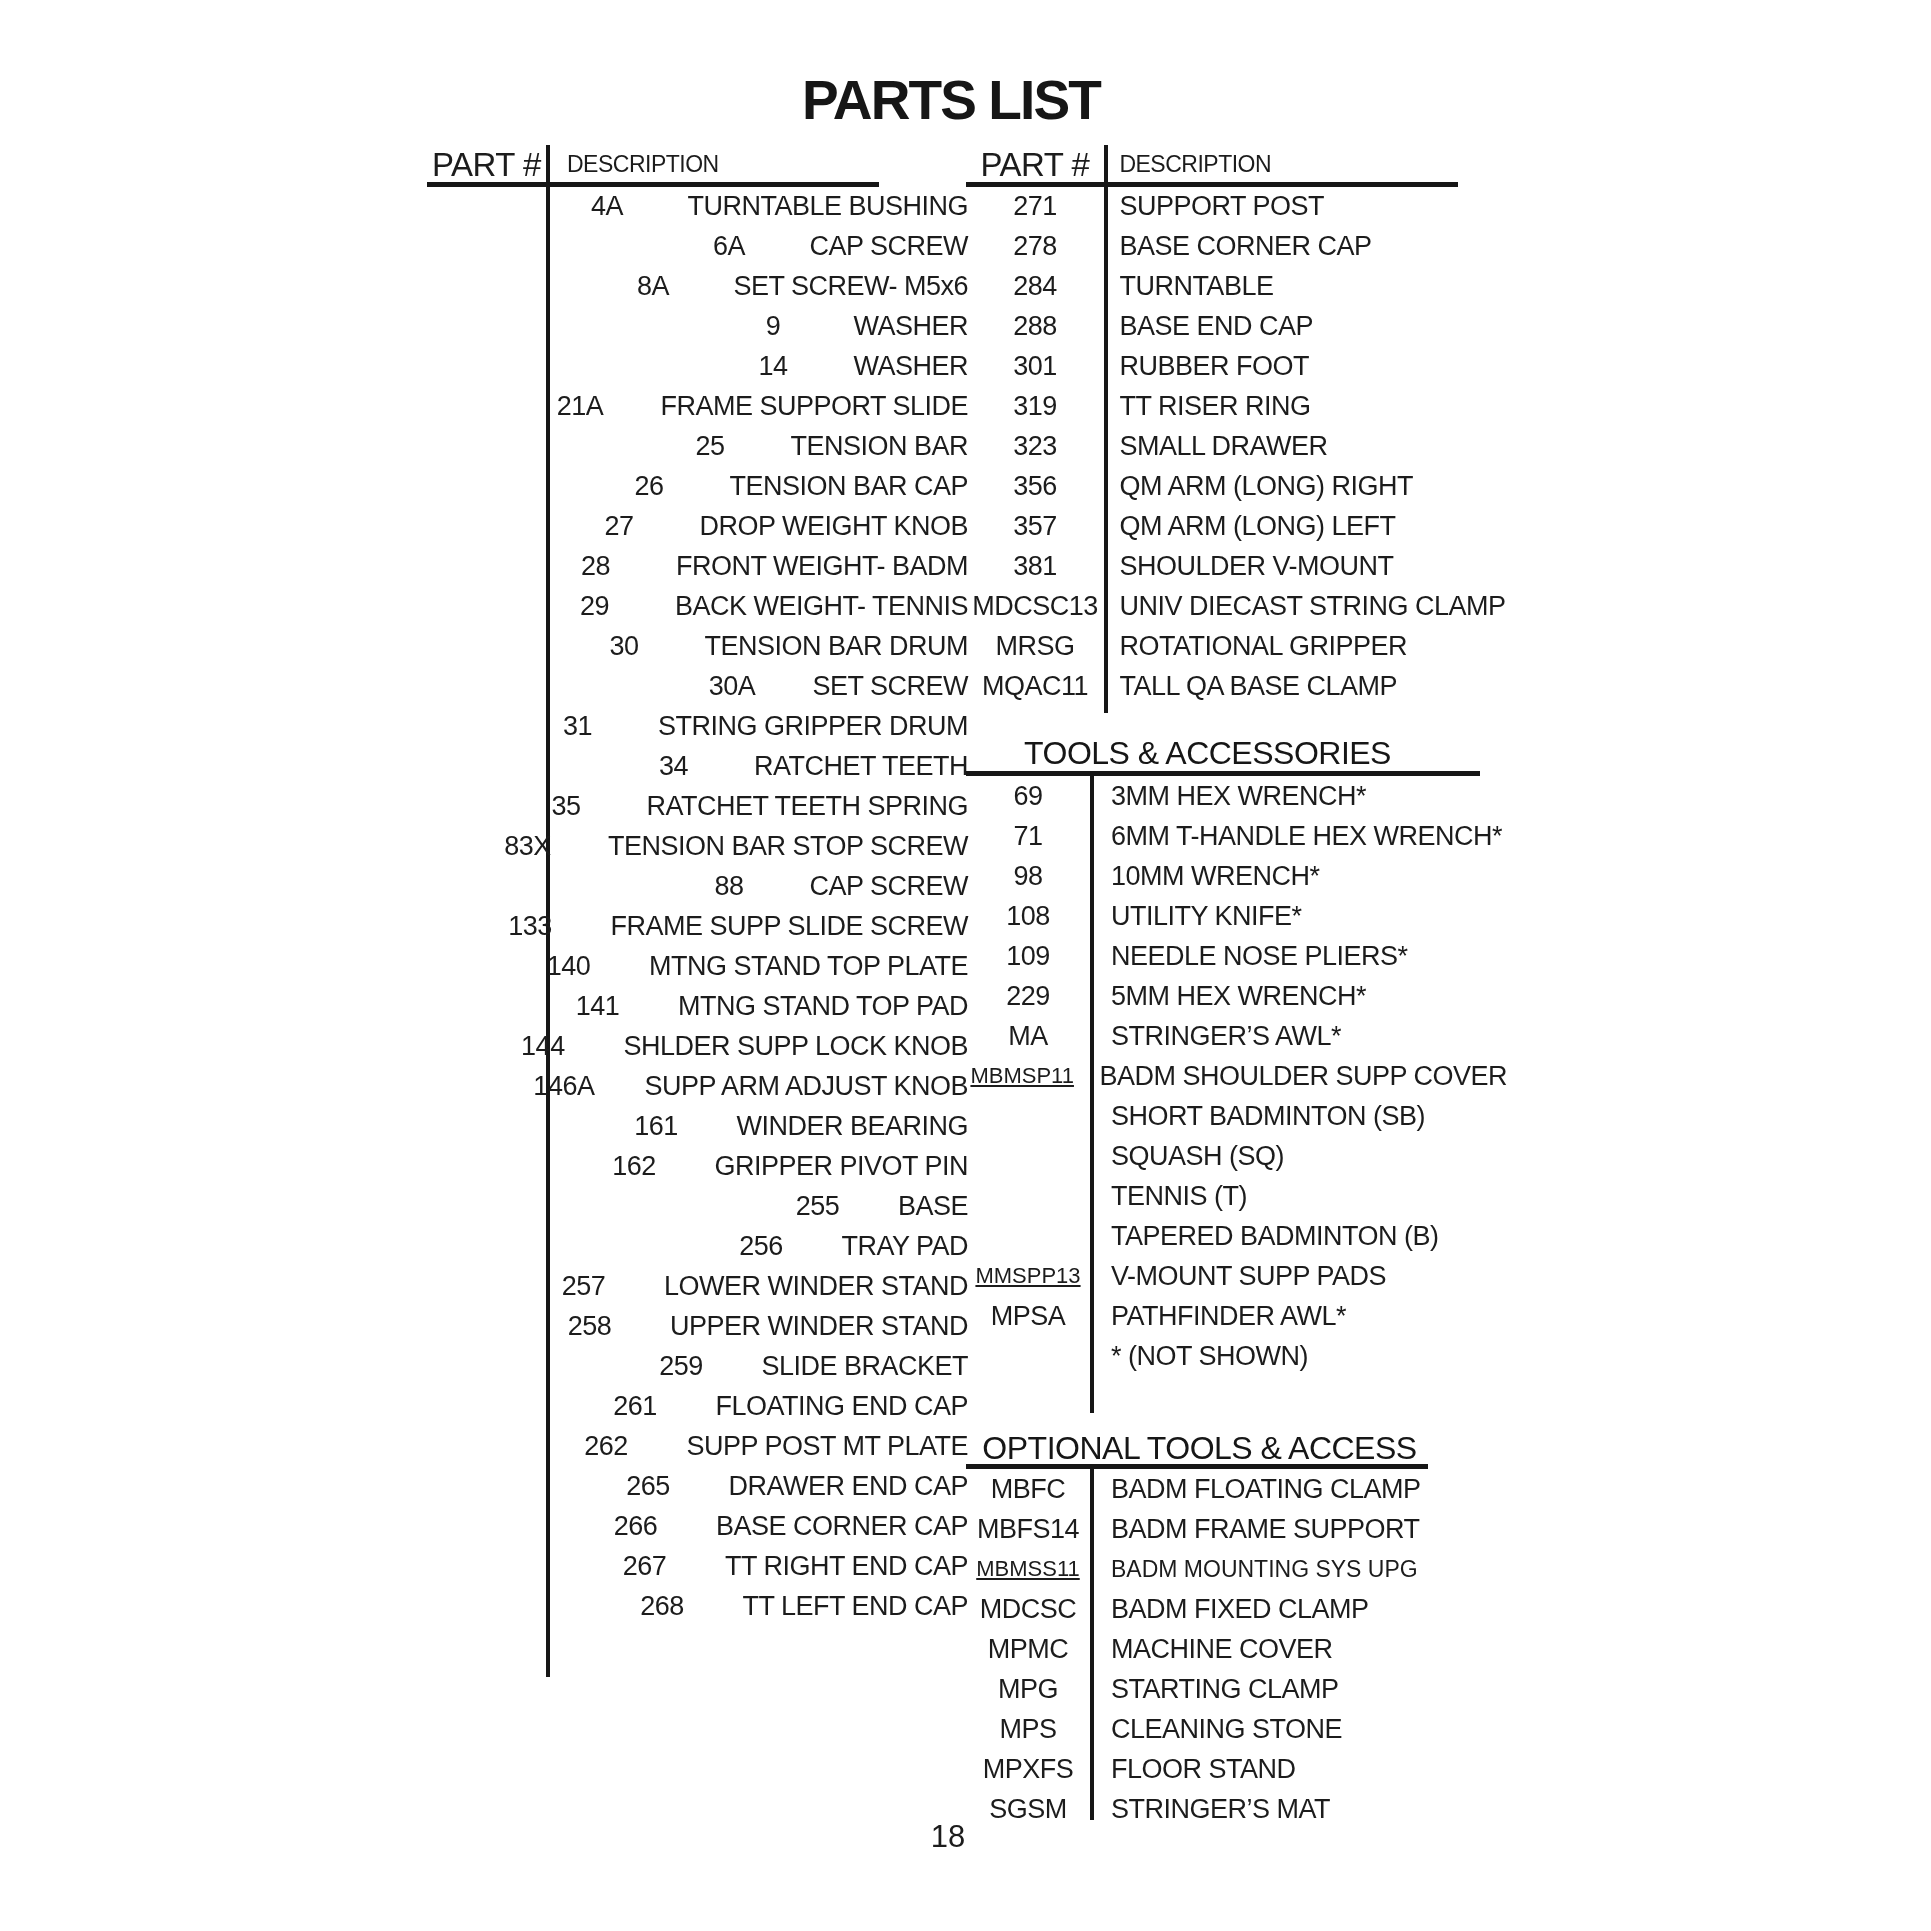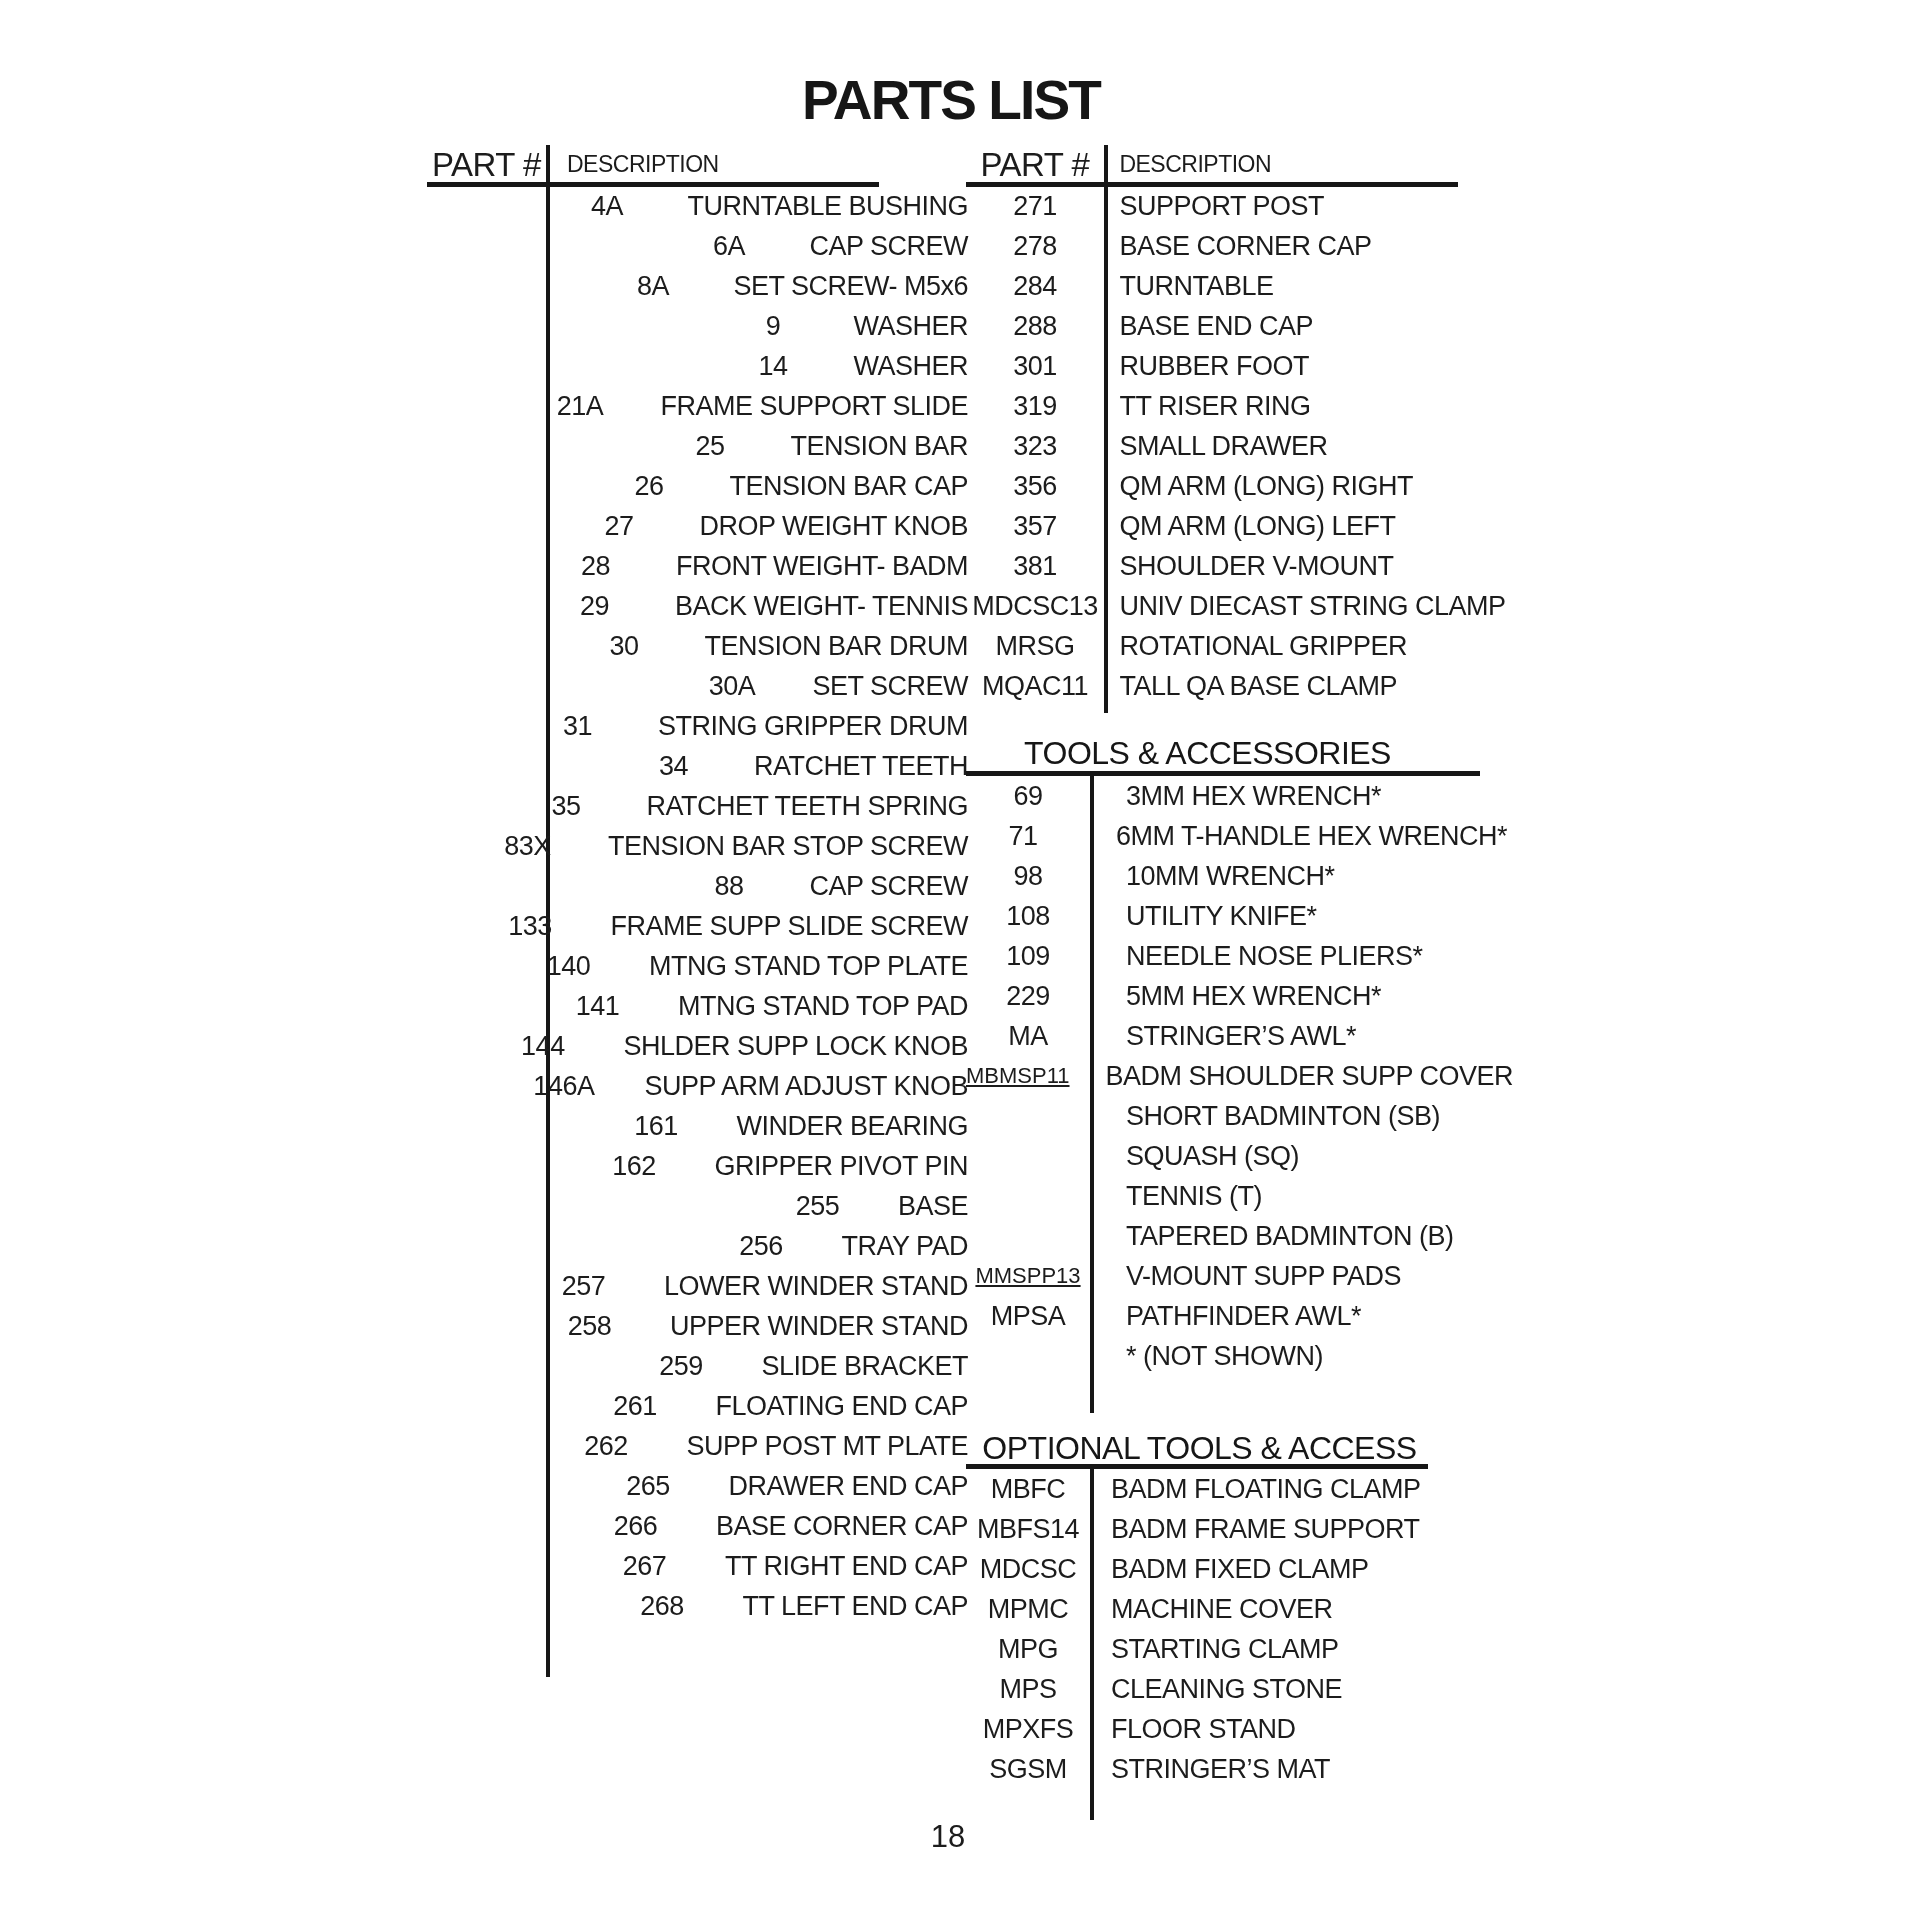--- a/index.html
+++ b/index.html
@@ -48,21 +48,21 @@
 
   
   .sec-title{position:absolute;top:0;left:0;font-size:32px;line-height:29px;letter-spacing:-0.5px;color:#161616;}
   #tools-section{left:966px;top:739px;width:541px;height:686px;}
   #tools-section .sec-title{width:483px;text-align:center;}
   #tools-section .underline{top:32px;width:514px;}
   #tools-section .vline{left:124px;top:37px;height:637px;}
   #tools-section .rows{top:37px;}
   #tools-section .row{height:40px;line-height:40px;}
   #tools-section .part{width:124px;}
-  #tools-section .desc{padding-left:36px;}
+  #tools-section .desc{padding-left:21px;}
 
   
   #optional-section{left:966px;top:1434px;width:541px;height:406px;}
   #optional-section .sec-title{width:467px;text-align:center;}
   #optional-section .underline{top:30px;width:462px;}
   #optional-section .vline{left:124px;top:35px;height:351px;}
   #optional-section .rows{top:35px;}
   #optional-section .row{height:40px;line-height:40px;}
   #optional-section .part{width:124px;}
   #optional-section .desc{padding-left:21px;}
@@ -366,20 +366,24 @@
   <div class="vline"></div>
   <div class="rows">
       <div class="row">
         <span class="part">MBFC</span>
         <span class="desc">BADM FLOATING CLAMP</span>
       </div>
       <div class="row">
         <span class="part">MBFS14</span>
         <span class="desc">BADM FRAME SUPPORT</span>
       </div>
+      <div class="row small">
+        <span class="part small-part">MBMSS11</span>
+        <span class="desc">BADM MOUNTING SYS UPG</span>
+      </div>
       <div class="row">
         <span class="part">MDCSC</span>
         <span class="desc">BADM FIXED CLAMP</span>
       </div>
       <div class="row">
         <span class="part">MPMC</span>
         <span class="desc">MACHINE COVER</span>
       </div>
       <div class="row">
         <span class="part">MPG</span>

